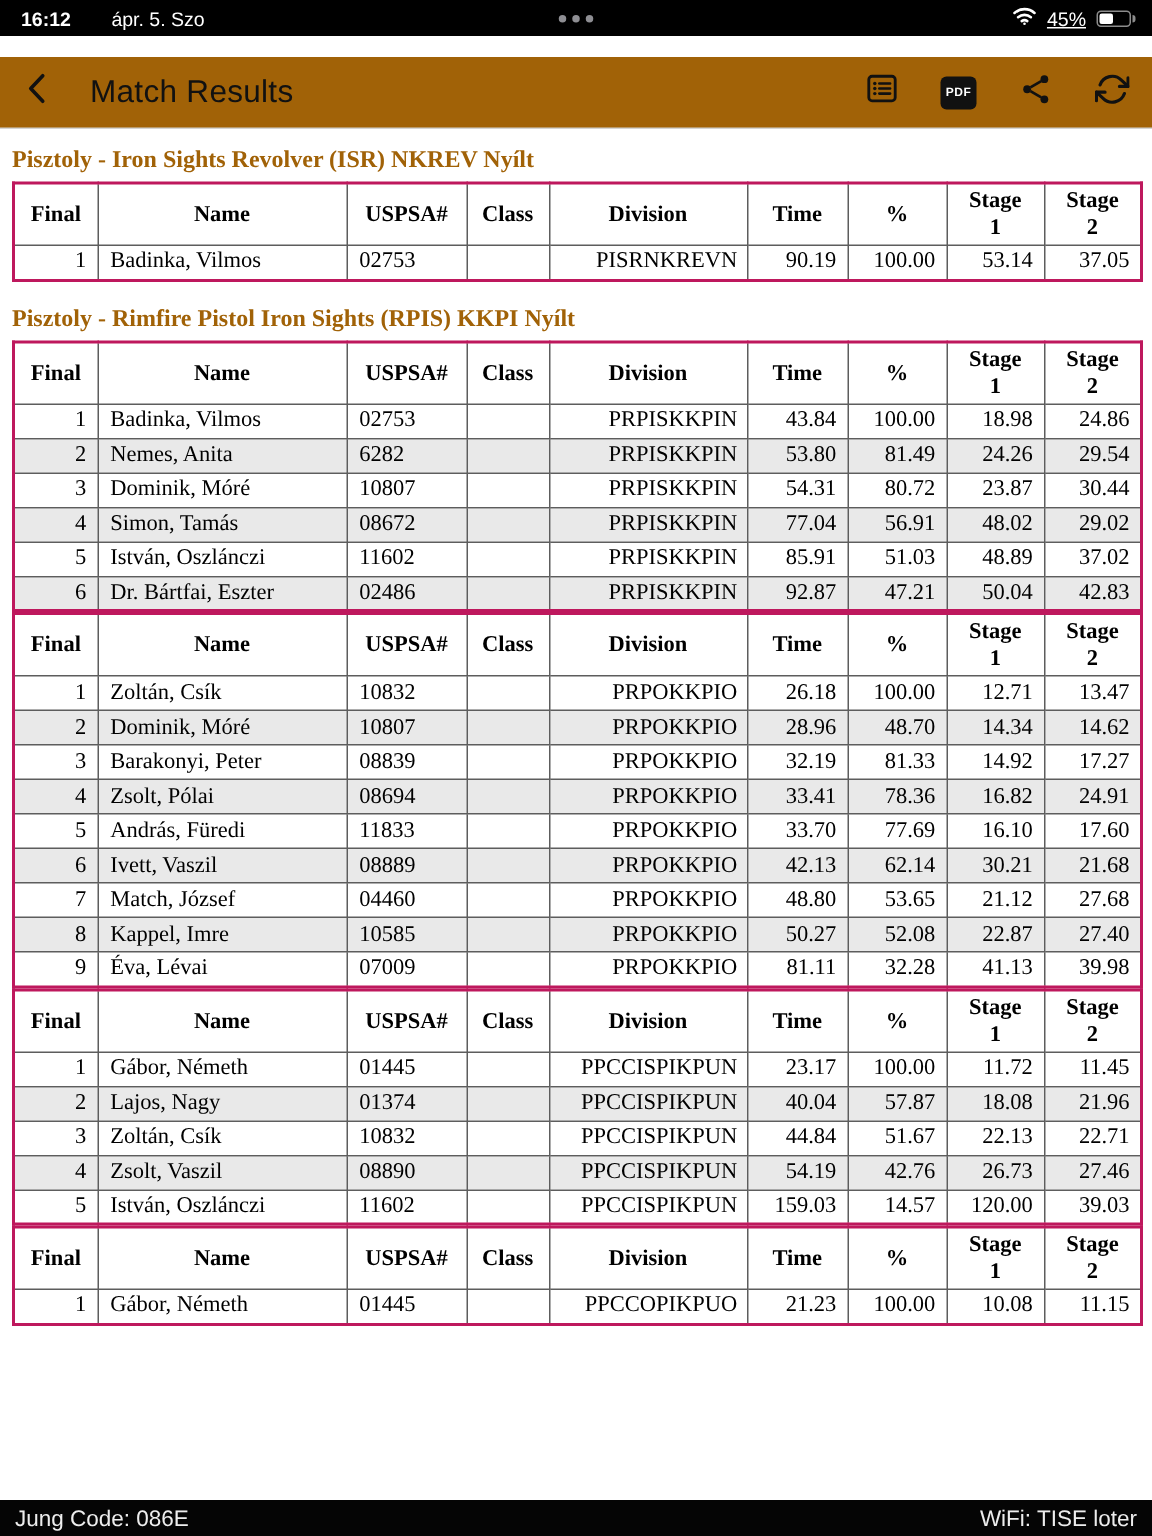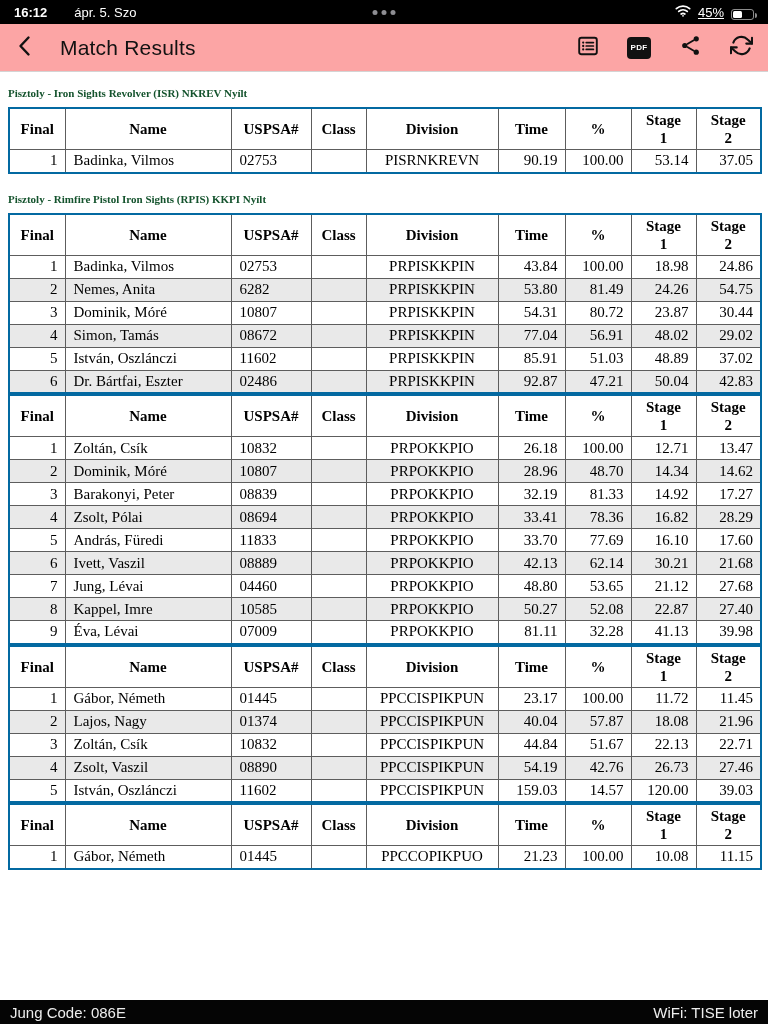--- a/index.html
+++ b/index.html
@@ -7,49 +7,49 @@
   body { font-family:"Liberation Sans", sans-serif; background:#fff; }
   .screen { position:relative; width:768px; height:1024px; overflow:hidden; background:#fff; }
 
   
   .status-bar { position:relative; height:24px; background:#000; color:#fff;
     display:flex; align-items:center; justify-content:space-between; padding:0 14px; font-size:13px; }
   .sb-left { display:flex; gap:27px; font-weight:600; }
   .sb-left .sb-date { font-weight:500; }
   .sb-center { position:absolute; left:50%; top:10px; transform:translateX(-50%); display:flex; gap:4px; }
   .sb-center .dot { width:5px; height:5px; border-radius:50%; background:#8e8e93; }
-  .sb-right { display:flex; align-items:flex-end; gap:7px; font-weight:500;text-decoration:underline; }
+  .sb-right { display:flex; align-items:center; gap:7px; font-weight:500;text-decoration:underline; }
   .battery { position:relative; width:23px; height:11px; border:1px solid rgba(255,255,255,.55); border-radius:3px; }
   .battery .level { position:absolute; left:1px; top:1px; bottom:1px; width:45%; background:#fff; border-radius:1.5px; }
   .battery .nub { position:absolute; right:-3.5px; top:2.5px; width:2px; height:5px; background:rgba(255,255,255,.55); border-radius:0 2px 2px 0; }
 
   
-  .nav-bar { height:48px; background:#fca5a5; border-bottom:1px solid #d4d4d4;
-    display:flex; align-items:center; padding:0 14px; }
+  .nav-bar { height:48px; background:#a16207; border-bottom:1px solid #d4d4d4;
+    display:flex; align-items:center; padding:0 14px;margin-top:14px; }
   .back-btn { width:34px; height:40px; display:flex; align-items:center; cursor:pointer; }
   .nav-title { font-size:21px; color:#111; margin-left:12px; font-weight:500; letter-spacing:.2px; }
   .nav-actions { margin-left:auto; display:flex; align-items:center; gap:25px; }
   .icon-btn { width:26px; height:26px; display:flex; align-items:center; justify-content:center; cursor:pointer; }
   .pdf-badge { width:24px; height:22px; background:#111; border-radius:4px; color:#fff;
     font-size:8px; font-weight:700; display:flex; align-items:center; justify-content:center; letter-spacing:.3px; }
 
   
   .content { padding-top:8px; }
-  .section-title { font-family:"Liberation Serif", serif; font-weight:700; font-size:11px;
-    color:#14532d; margin:16px 8px 5px; line-height:18px; }
+  .section-title { font-family:"Liberation Serif", serif; font-weight:700; font-size:16px;
+    color:#a16207; margin:16px 8px 5px; line-height:18px; }
   .results-section:first-child .section-title { margin-top:4px; }
   table.results-table { border-collapse:collapse; table-layout:fixed; width:752px; margin-left:8px;
-    font-family:"Liberation Serif", serif; font-size:15px; color:#000; border:2px solid #0369a1; }
+    font-family:"Liberation Serif", serif; font-size:15px; color:#000; border:2px solid #be185d; }
   th,td { border:1px solid #5d5d5d; overflow:hidden; }
   th { font-weight:700; text-align:center; white-space:pre-line; height:40px;
     vertical-align:middle; line-height:18px; padding:2px 3px; }
   td { height:23px; padding:1px 6px; white-space:nowrap; }
   td.al-r { text-align:right; padding-right:7px; }
   td.al-l { text-align:left; padding-left:8px; }
-  td.al-c { text-align:center; }
+  td.al-c { text-align:right; }
   tbody tr:nth-child(even) { background:#e9e9e9; }
 
   
   .footer { position:absolute; left:0; bottom:0; width:768px; height:24px; background:#050505;
     color:#ededed; font-size:15px; display:flex; align-items:center; justify-content:space-between;
     padding:0 10px; z-index:5; }
 </style>
 </head>
 <body>
 
@@ -220,21 +220,21 @@
             </tr>
             <tr>
               <td class="al-r">2</td>
               <td class="al-l">Nemes, Anita</td>
               <td class="al-l">6282</td>
               <td class="al-l"></td>
               <td class="al-c">PRPISKKPIN</td>
               <td class="al-r">53.80</td>
               <td class="al-r">81.49</td>
               <td class="al-r">24.26</td>
-              <td class="al-r">54.75</td>
+              <td class="al-r">29.54</td>
             </tr>
             <tr>
               <td class="al-r">3</td>
               <td class="al-l">Dominik, Móré</td>
               <td class="al-l">10807</td>
               <td class="al-l"></td>
               <td class="al-c">PRPISKKPIN</td>
               <td class="al-r">54.31</td>
               <td class="al-r">80.72</td>
               <td class="al-r">23.87</td>
@@ -341,21 +341,21 @@
             </tr>
             <tr>
               <td class="al-r">4</td>
               <td class="al-l">Zsolt, Pólai</td>
               <td class="al-l">08694</td>
               <td class="al-l"></td>
               <td class="al-c">PRPOKKPIO</td>
               <td class="al-r">33.41</td>
               <td class="al-r">78.36</td>
               <td class="al-r">16.82</td>
-              <td class="al-r">28.29</td>
+              <td class="al-r">24.91</td>
             </tr>
             <tr>
               <td class="al-r">5</td>
               <td class="al-l">András, Füredi</td>
               <td class="al-l">11833</td>
               <td class="al-l"></td>
               <td class="al-c">PRPOKKPIO</td>
               <td class="al-r">33.70</td>
               <td class="al-r">77.69</td>
               <td class="al-r">16.10</td>
@@ -367,21 +367,21 @@
               <td class="al-l">08889</td>
               <td class="al-l"></td>
               <td class="al-c">PRPOKKPIO</td>
               <td class="al-r">42.13</td>
               <td class="al-r">62.14</td>
               <td class="al-r">30.21</td>
               <td class="al-r">21.68</td>
             </tr>
             <tr>
               <td class="al-r">7</td>
-              <td class="al-l">Jung, Lévai</td>
+              <td class="al-l">Match, József</td>
               <td class="al-l">04460</td>
               <td class="al-l"></td>
               <td class="al-c">PRPOKKPIO</td>
               <td class="al-r">48.80</td>
               <td class="al-r">53.65</td>
               <td class="al-r">21.12</td>
               <td class="al-r">27.68</td>
             </tr>
             <tr>
               <td class="al-r">8</td>

